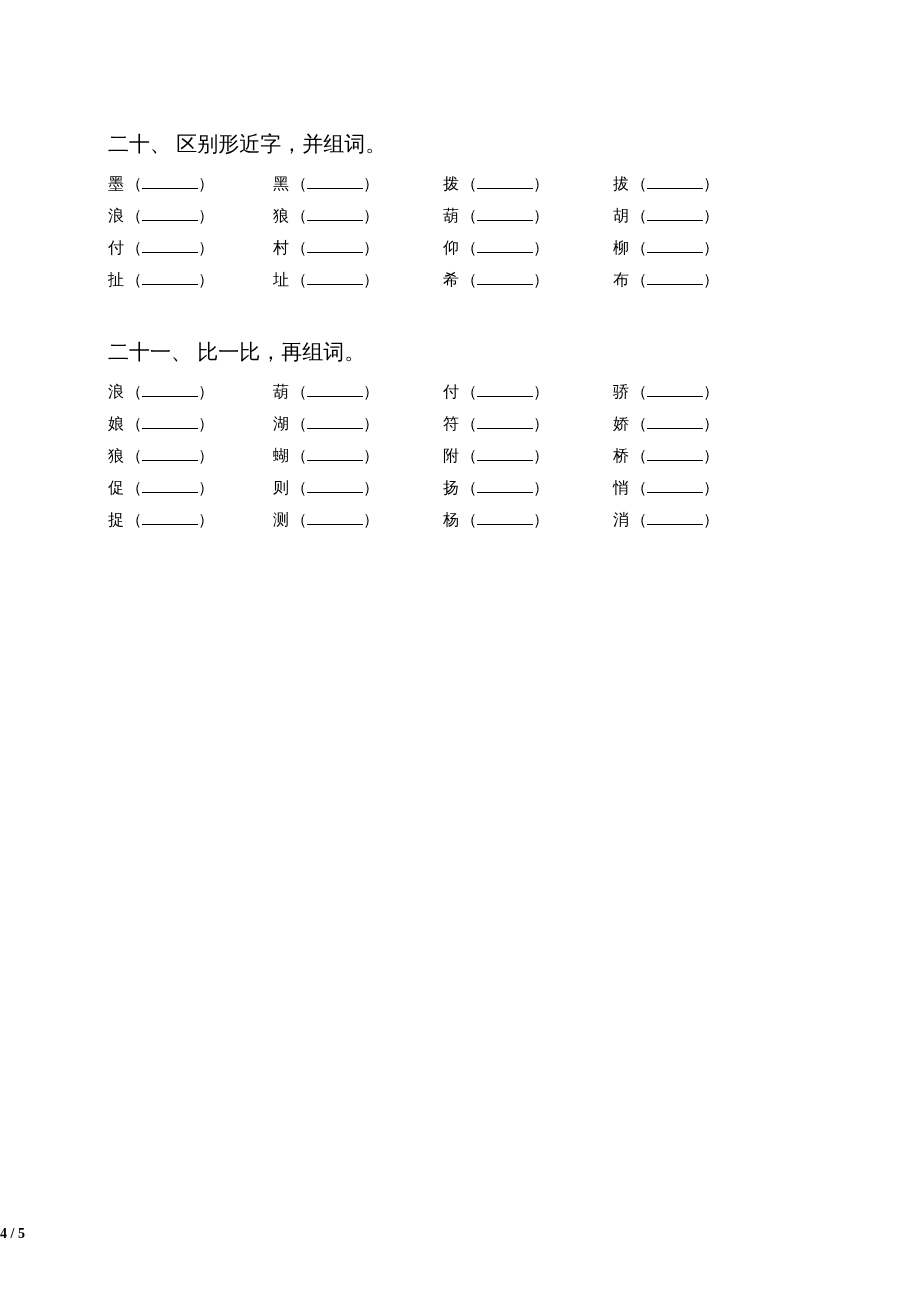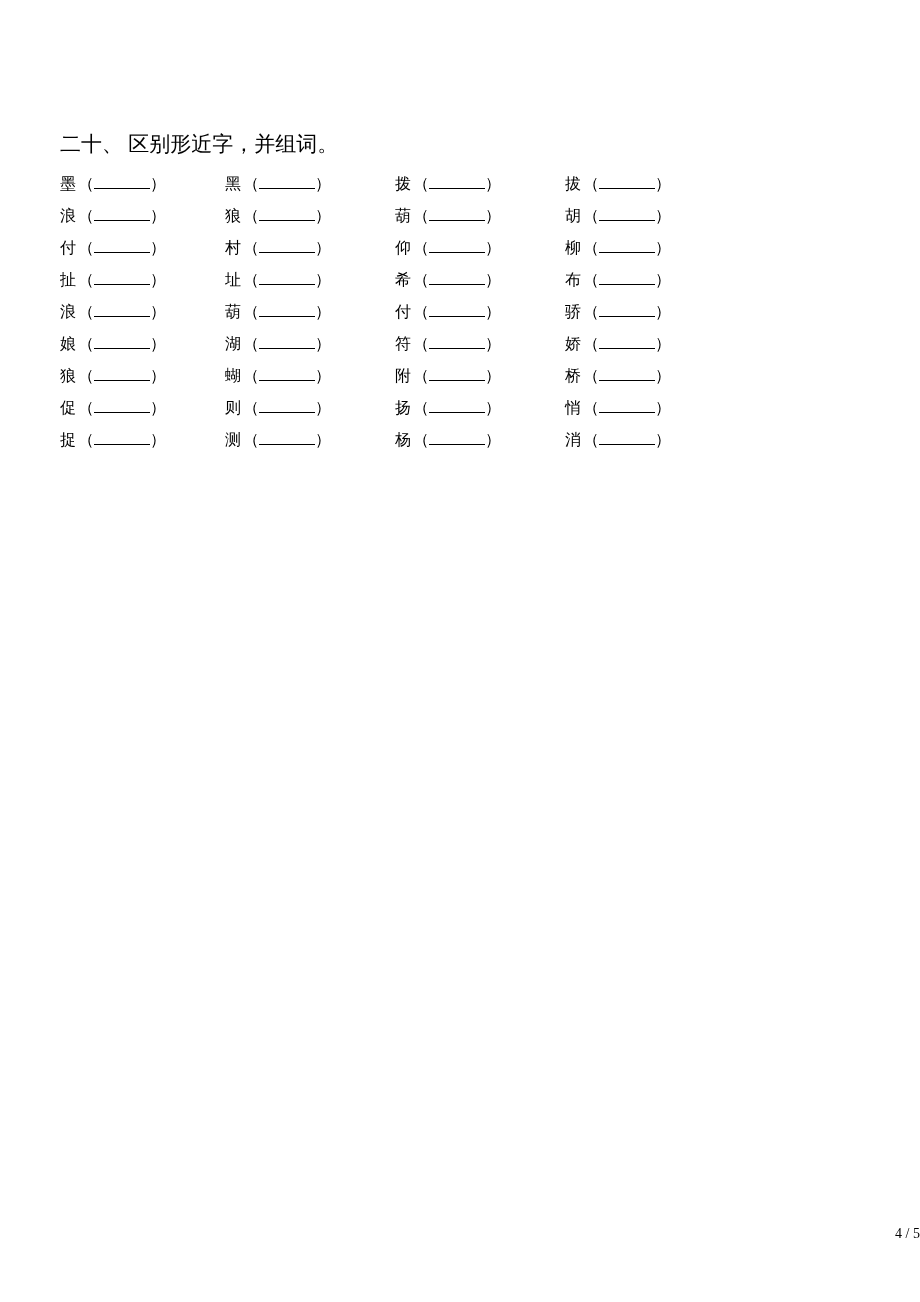--- a/index.html
+++ b/index.html
@@ -6,21 +6,21 @@
     margin: 0;
     padding: 0;
     font-family: "SimSun", "宋体", serif;
     background: #fff;
     width: 920px;
     height: 1302px;
     position: relative;
     color: #000;
   }
   .page {
-    padding: 130px 130px 0 60px;
+    padding: 130px 130px 0 108px;
   }
   .section-title {
     font-size: 21px;
     margin-bottom: 10px;
     margin-top: 0;
   }
   .section-title.with-top {
     margin-top: 42px;
   }
   .row {
@@ -49,22 +49,23 @@
     height: 0.9em;
     vertical-align: baseline;
   }
   .close-paren {
   }
   .page-num {
     position: absolute;
     bottom: 60px;
     left: 0;
     right: 0;
-    text-align: right;
+    text-align: left;
     font-size: 14px;
+    font-weight: bold;
   }
 </style>
 </head>
 <body>
 
 <div class="page">
 
   <div class="section-title">二十、 区别形近字，并组词。</div>
   <div>
     <div class="row">
@@ -166,20 +167,21 @@
         </div>
       <div class="cell c3">
           <span class="char">布</span>
           <span class="open-paren">（</span>
           <span class="blank"></span>
           <span class="close-paren">）</span>
         </div>
     </div>
   </div>
 
+  <div class="section-title with-top">二十一、 比一比，再组词。</div>
   <div>
     <div class="row">
       <div class="cell c0">
           <span class="char">浪</span>
           <span class="open-paren">（</span>
           <span class="blank"></span>
           <span class="close-paren">）</span>
         </div>
       <div class="cell c1">
           <span class="char">葫</span>

